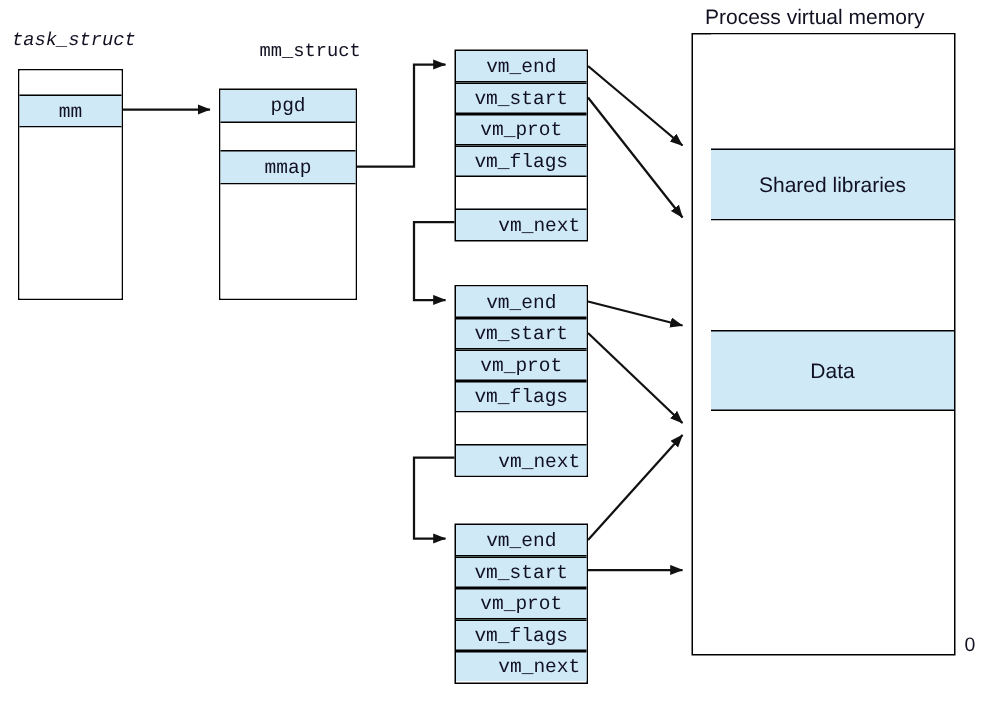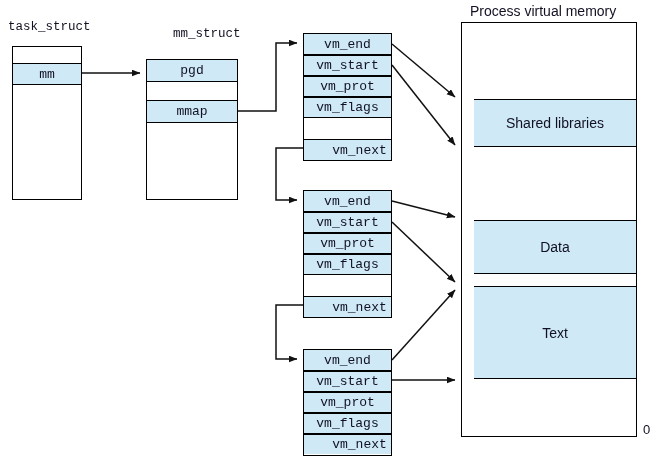--- a/index.html
+++ b/index.html
@@ -72,21 +72,21 @@
     font-family:"Liberation Sans", sans-serif;
     font-size:13px;
     color:#111122;
   }
 </style>
 </head>
 <body>
 
 <div id="canvas">
 
-  <div class="caption" style="left:8px;top:20px;">task_struct</div>
+  <div class="caption" style="left:8px;top:20px;font-style:italic;">task_struct</div>
   <div class="caption" style="left:153px;top:27px;margin-left:20px;">mm_struct</div>
   <div class="caption-sans" style="left:470px;top:3px;text-align:center;">Process virtual memory</div>
 
   <div class="struct-box" style="left:146px;top:59px;width:92px;height:141px;">
     <div class="row shaded nb-top" style="top:0px;height:22px;">pgd</div>
     <div class="row plain" style="top:22px;height:18px;"></div>
     <div class="row shaded" style="top:40px;height:23px;">mmap</div>
     <div class="row plain" style="top:63px;bottom:0;"></div>
   </div>
 
@@ -120,21 +120,20 @@
     <div class="row shaded" style="top:42px;height:21px;">vm_prot</div>
     <div class="row shaded" style="top:63px;height:21px;">vm_flags</div>
     <div class="row shaded nb-bot" style="top:84px;height:20px;">vm_next</div>
   </div>
 
   <div class="mem-box" style="left:461px;top:22px;width:176px;height:415px;">
     <div class="mem-seg" style="top:0px;height:76px;background:#ffffff;border-top:none;border-bottom:none;"></div>
     <div class="mem-seg" style="top:76px;height:48px;">Shared libraries</div>
     <div class="mem-seg" style="top:124px;height:73px;background:#ffffff;border-top:none;border-bottom:none;"></div>
     <div class="mem-seg" style="top:197px;height:54px;">Data</div>
-    <div class="mem-seg" style="top:263px;height:93px;">Text</div>
     <div class="mem-seg" style="top:356px;bottom:0;background:#ffffff;border-top:none;border-bottom:none;"></div>
   </div>
 
   <div class="zero-label" style="left:643px;top:422px;">0</div>
 
   <svg id="wires" viewBox="0 0 658 467">
     <defs>
       <marker id="ah" markerWidth="9" markerHeight="9" refX="8.2" refY="3.4" orient="auto" markerUnits="userSpaceOnUse">
         <path d="M0,0 L8.6,3.4 L0,6.8 Z" fill="#111111"></path>
       </marker>

